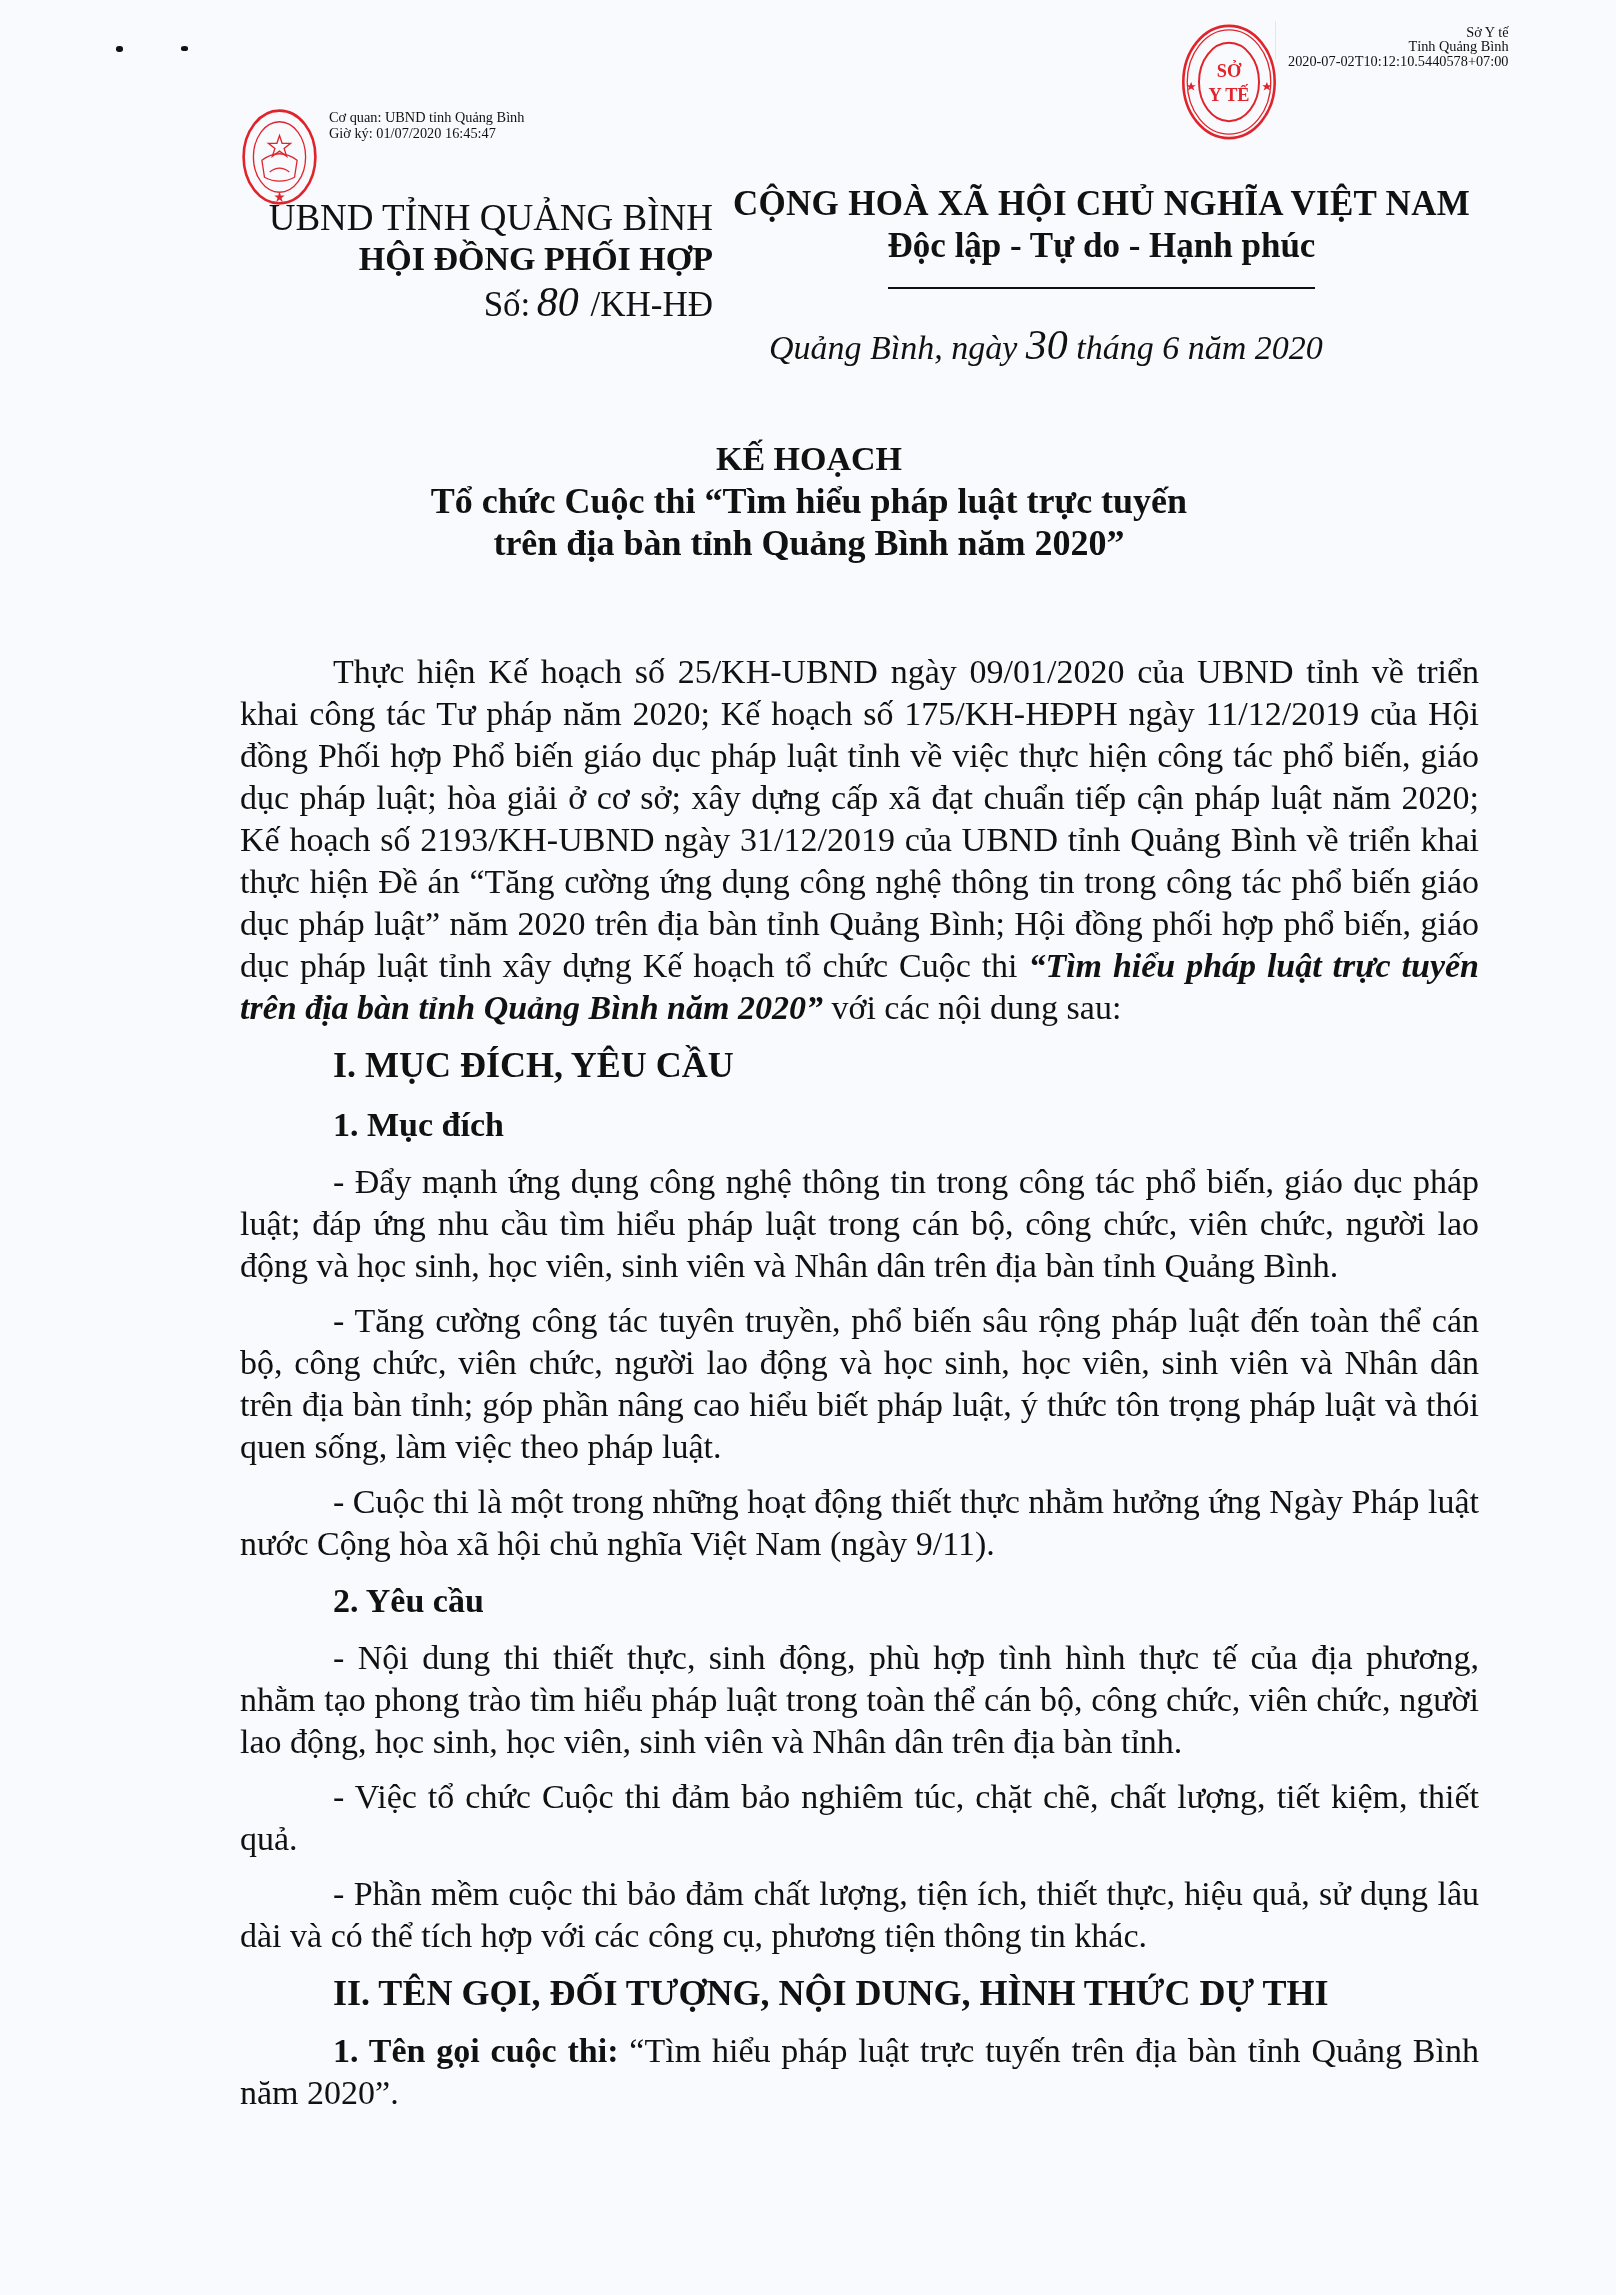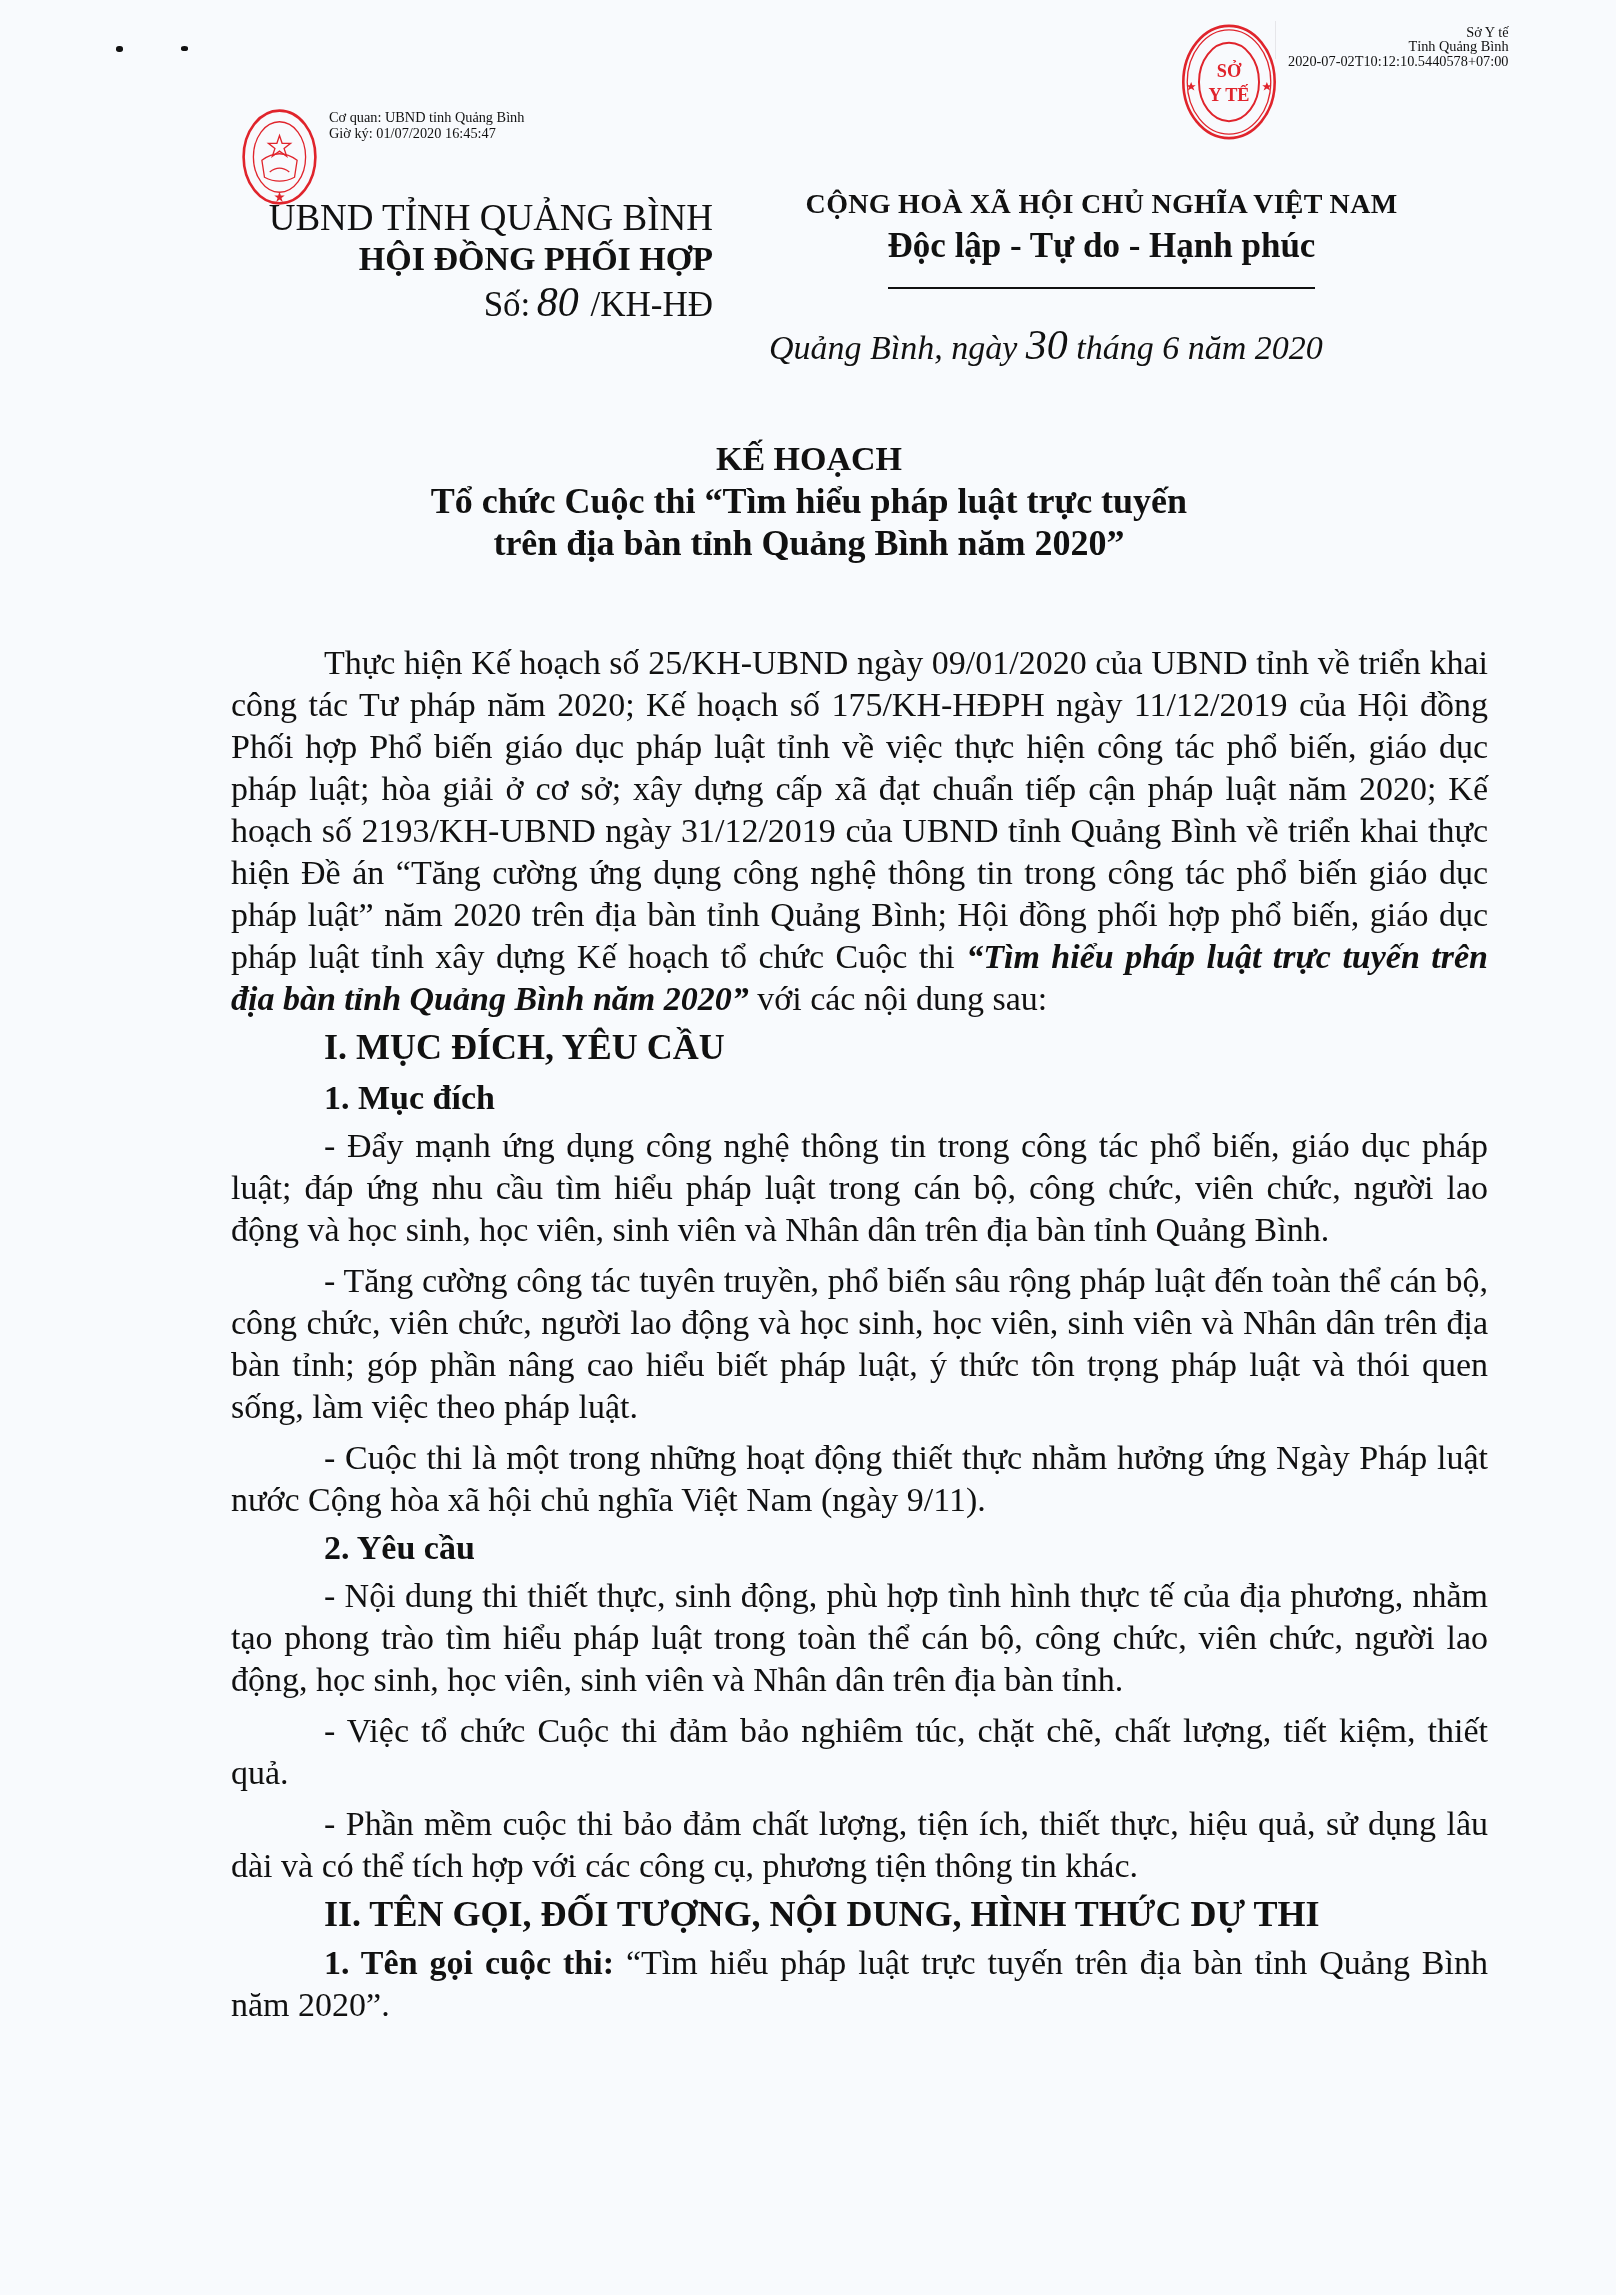--- a/index.html
+++ b/index.html
@@ -22,33 +22,33 @@
   
   .hdr-left { left: 126px; top: 196px; width: 587px; text-align: right; }
   .hdr-left .l1 { font-size: 37px; line-height: 43px; font-weight: normal; letter-spacing: 0px; }
   .hdr-left .l2 { font-size: 34px; line-height: 39px; font-weight: bold; }
   .hdr-left .l3 { font-size: 34px; line-height: 39px; font-weight: bold; }
   .hdr-left .l3 .ul { text-decoration: underline; text-decoration-thickness: 2px; text-underline-offset: 3.9px; }
   .hdr-left .num { font-size: 35px; line-height: 43px; margin-top: 2.6px; }
   .hdr-left .num .hand { font-family: "Liberation Serif", serif; font-style: italic; font-size: 42px; margin: 0 11.7px 0 6.5px; }
 
   .hdr-right { left: 691px; top: 183px; width: 821px; text-align: center; }
-  .hdr-right .nat { font-size: 28px; line-height: 42px; font-weight: bold; letter-spacing: 0.3px; }
+  .hdr-right .nat { font-size: 35px; line-height: 42px; font-weight: bold; letter-spacing: 0.3px; }
   .hdr-right .motto { font-size: 35px; line-height: 42px; font-weight: bold; display: inline-block; padding-bottom: 20px; border-bottom: 2.6px solid #111; }
   .date { left: 769px; top: 321px; font-size: 34px; font-style: italic; white-space: nowrap; }
   .date .hand { font-size: 42px; }
 
   
   .title { left: 196px; top: 438px; width: 1226px; text-align: center; font-weight: bold; }
   .title .t1 { font-size: 34px; line-height: 42px; }
   .title .t2 { font-size: 36px; line-height: 42px; }
 
   
   .body { left: 227px; top: 638px; width: 1265px; font-size: 34px; line-height: 42px; text-align: justify; }
-  .body p { margin: 4px; }
+  .body p { margin: 13px; }
   .indent { text-indent: 93px; }
   .h1 { font-weight: bold; font-size: 36px; padding-left: 93px; line-height: 47px; margin-top: 2.6px !important; }
   .h2 { font-weight: bold; padding-left: 93px; line-height: 46px; margin-top: 2.6px !important; }
   .bi { font-weight: bold; font-style: italic; }
   .gap { margin-top: 9px !important; }
   .b { font-weight: bold; }
 </style>
 </head>
 <body>
 

